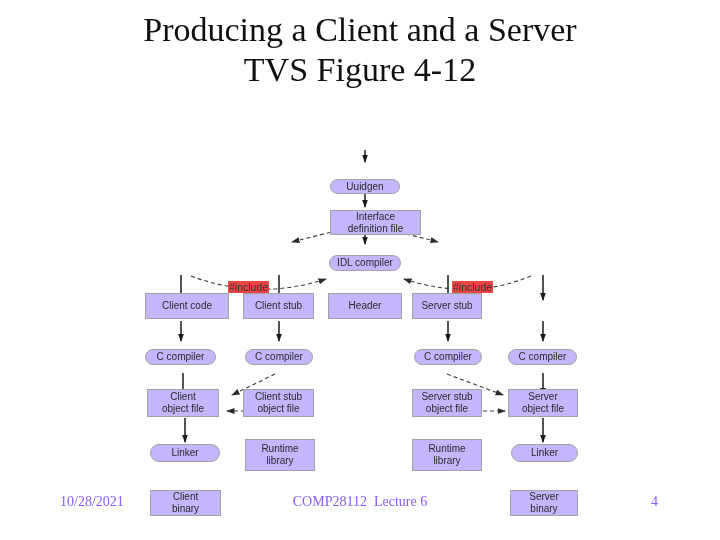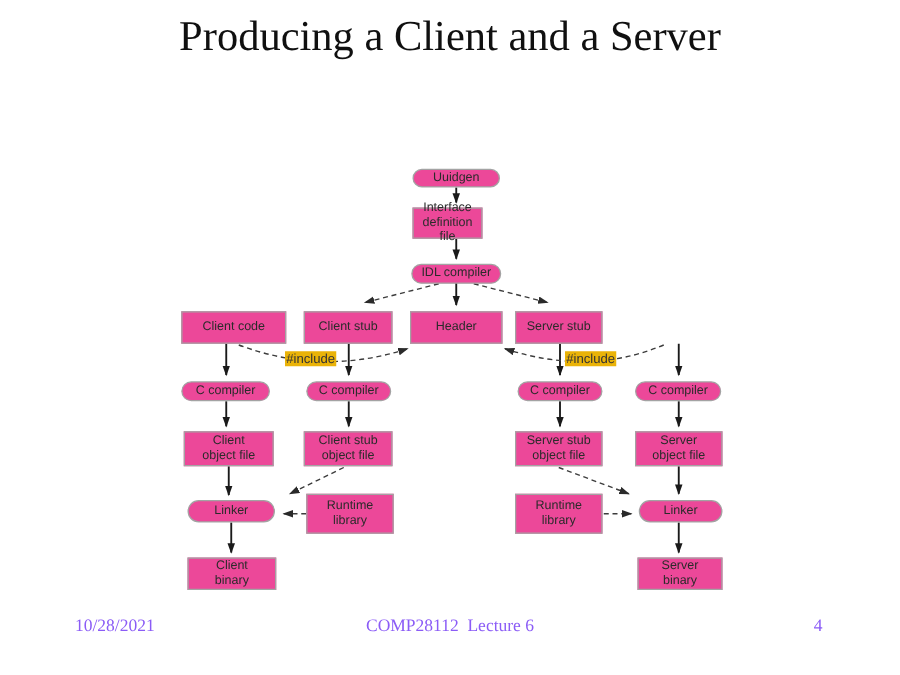--- a/index.html
+++ b/index.html
@@ -9,47 +9,48 @@
   }
   
   #title{
     position:absolute;top:10px;left:0;width:720px;text-align:center;
     font-family:"Liberation Serif",serif;font-size:34px;line-height:1.18;
     color:#101010;font-weight:400;
   }
   
   #diagram-layer{position:absolute;left:0;top:0;width:720px;height:540px;}
   .node{
-    position:absolute;box-sizing:border-box;background:#ec4899;
+    position:absolute;box-sizing:border-box;background:#c4b5fd;
     border:1px solid #a3a3a3;color:#2b2b2b;font-size:10px;line-height:1.18;
     display:flex;align-items:center;justify-content:center;text-align:center;
-    white-space:pre-line;z-index:2;
+    white-space:pre-line;z-index:2;margin-top:44px;
   }
   .rounded{border-radius:8px;}
   #arrow-svg{position:absolute;left:0;top:0;z-index:1;}
   .inc-label{
-    position:absolute;z-index:3;background:#eab308;padding:0 1px;
+    position:absolute;z-index:3;background:#ef4444;padding:0 1px;
     font-size:10.5px;color:#333333;
   }
   
   .footer-text{
     position:absolute;top:494px;font-family:"Liberation Serif",serif;
     font-size:14px;color:#8b5cf6;white-space:pre;
   }
   #footer-date{left:60px;}
   #footer-course{left:0;width:720px;text-align:center;}
   #footer-page{right:62px;}
 </style>
 </head>
 <body>
 
 <div id="slide">
 
   <div id="title">
     <div>Producing a Client and a Server</div>
+    <div>TVS Figure 4-12</div>
   </div>
 
   <div id="diagram-layer">
 
     <svg id="arrow-svg" width="720" height="540">
       <defs>
         <marker id="ah" markerWidth="9" markerHeight="7" refX="7.5" refY="3" orient="auto" markerUnits="userSpaceOnUse">
           <path d="M0,0 L8.5,3 L0,6 Z" fill="#1a1a1a"></path>
         </marker>
         <marker id="ahd" markerWidth="9" markerHeight="7" refX="7.5" refY="3" orient="auto" markerUnits="userSpaceOnUse">
@@ -84,21 +85,21 @@
         <path d="M483,411 L505,411" marker-end="url(#ahd)"></path>
       </g>
 
       <g stroke="#3c3c3c" stroke-width="1.1" stroke-dasharray="4 3" fill="none">
         <path d="M191,276 Q258,301 326,279" marker-end="url(#ahd)"></path>
         <path d="M531,276 Q471,301 404,279" marker-end="url(#ahd)"></path>
       </g>
     </svg>
 
     <div class="node rounded" style="left:330px;top:135px;width:70px;height:15px">Uuidgen</div>
-    <div class="node" style="left:330px;top:166px;width:56px;height:25px">Interface
+    <div class="node" style="left:330px;top:166px;width:91px;height:25px">Interface
 definition file</div>
     <div class="node rounded" style="left:329px;top:211px;width:72px;height:16px">IDL compiler</div>
 
     <div class="node" style="left:145px;top:249px;width:84px;height:26px">Client code</div>
     <div class="node" style="left:243px;top:249px;width:71px;height:26px">Client stub</div>
     <div class="node" style="left:328px;top:249px;width:74px;height:26px">Header</div>
     <div class="node" style="left:412px;top:249px;width:70px;height:26px">Server stub</div>
 
     <div class="inc-label" style="left:228px;top:281px">#include</div>
     <div class="inc-label" style="left:452px;top:281px">#include</div>

